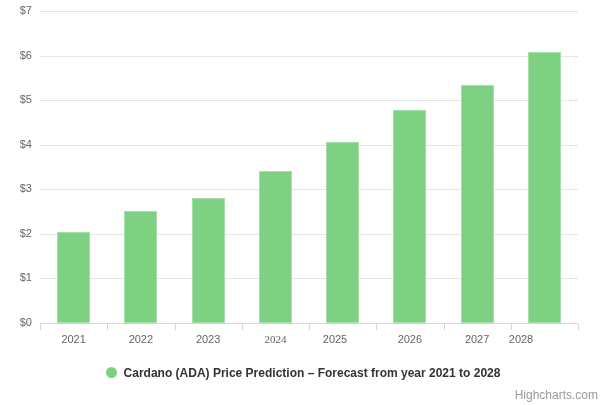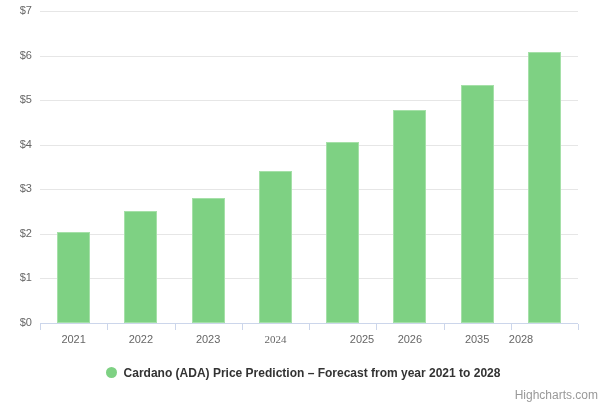--- a/index.html
+++ b/index.html
@@ -168,25 +168,25 @@
   <div id="x-axis">
       <div class="x-tick" style="left: 40px;"></div>
       <div class="x-label" style="left: 73.625px;">2021</div>
       <div class="x-tick" style="left: 107.25px;"></div>
       <div class="x-label" style="left: 140.875px;">2022</div>
       <div class="x-tick" style="left: 174.5px;"></div>
       <div class="x-label" style="left: 208.125px;">2023</div>
       <div class="x-tick" style="left: 241.75px;"></div>
       <div class="x-label" style="left: 275.375px; font-family: Liberation Serif, serif;">2024</div>
       <div class="x-tick" style="left: 309px;"></div>
-      <div class="x-label" style="left: 362px; text-align: right;">2025</div>
+      <div class="x-label" style="left: 335px; text-align: right;">2025</div>
       <div class="x-tick" style="left: 376.25px;"></div>
       <div class="x-label" style="left: 409.875px;">2026</div>
       <div class="x-tick" style="left: 443.5px;"></div>
-      <div class="x-label" style="left: 477.125px;">2035</div>
+      <div class="x-label" style="left: 477.125px;">2027</div>
       <div class="x-tick" style="left: 510.75px;"></div>
       <div class="x-label" style="left: 521px;">2028</div>
       <div class="x-tick" style="left: 578px;"></div>
     </div>
 
   <div id="legend">
     <div id="legend-item">
       <span id="legend-marker"></span><span id="legend-label">Cardano (ADA) Price Prediction – Forecast from year 2021 to 2028</span>
     </div>
   </div>

